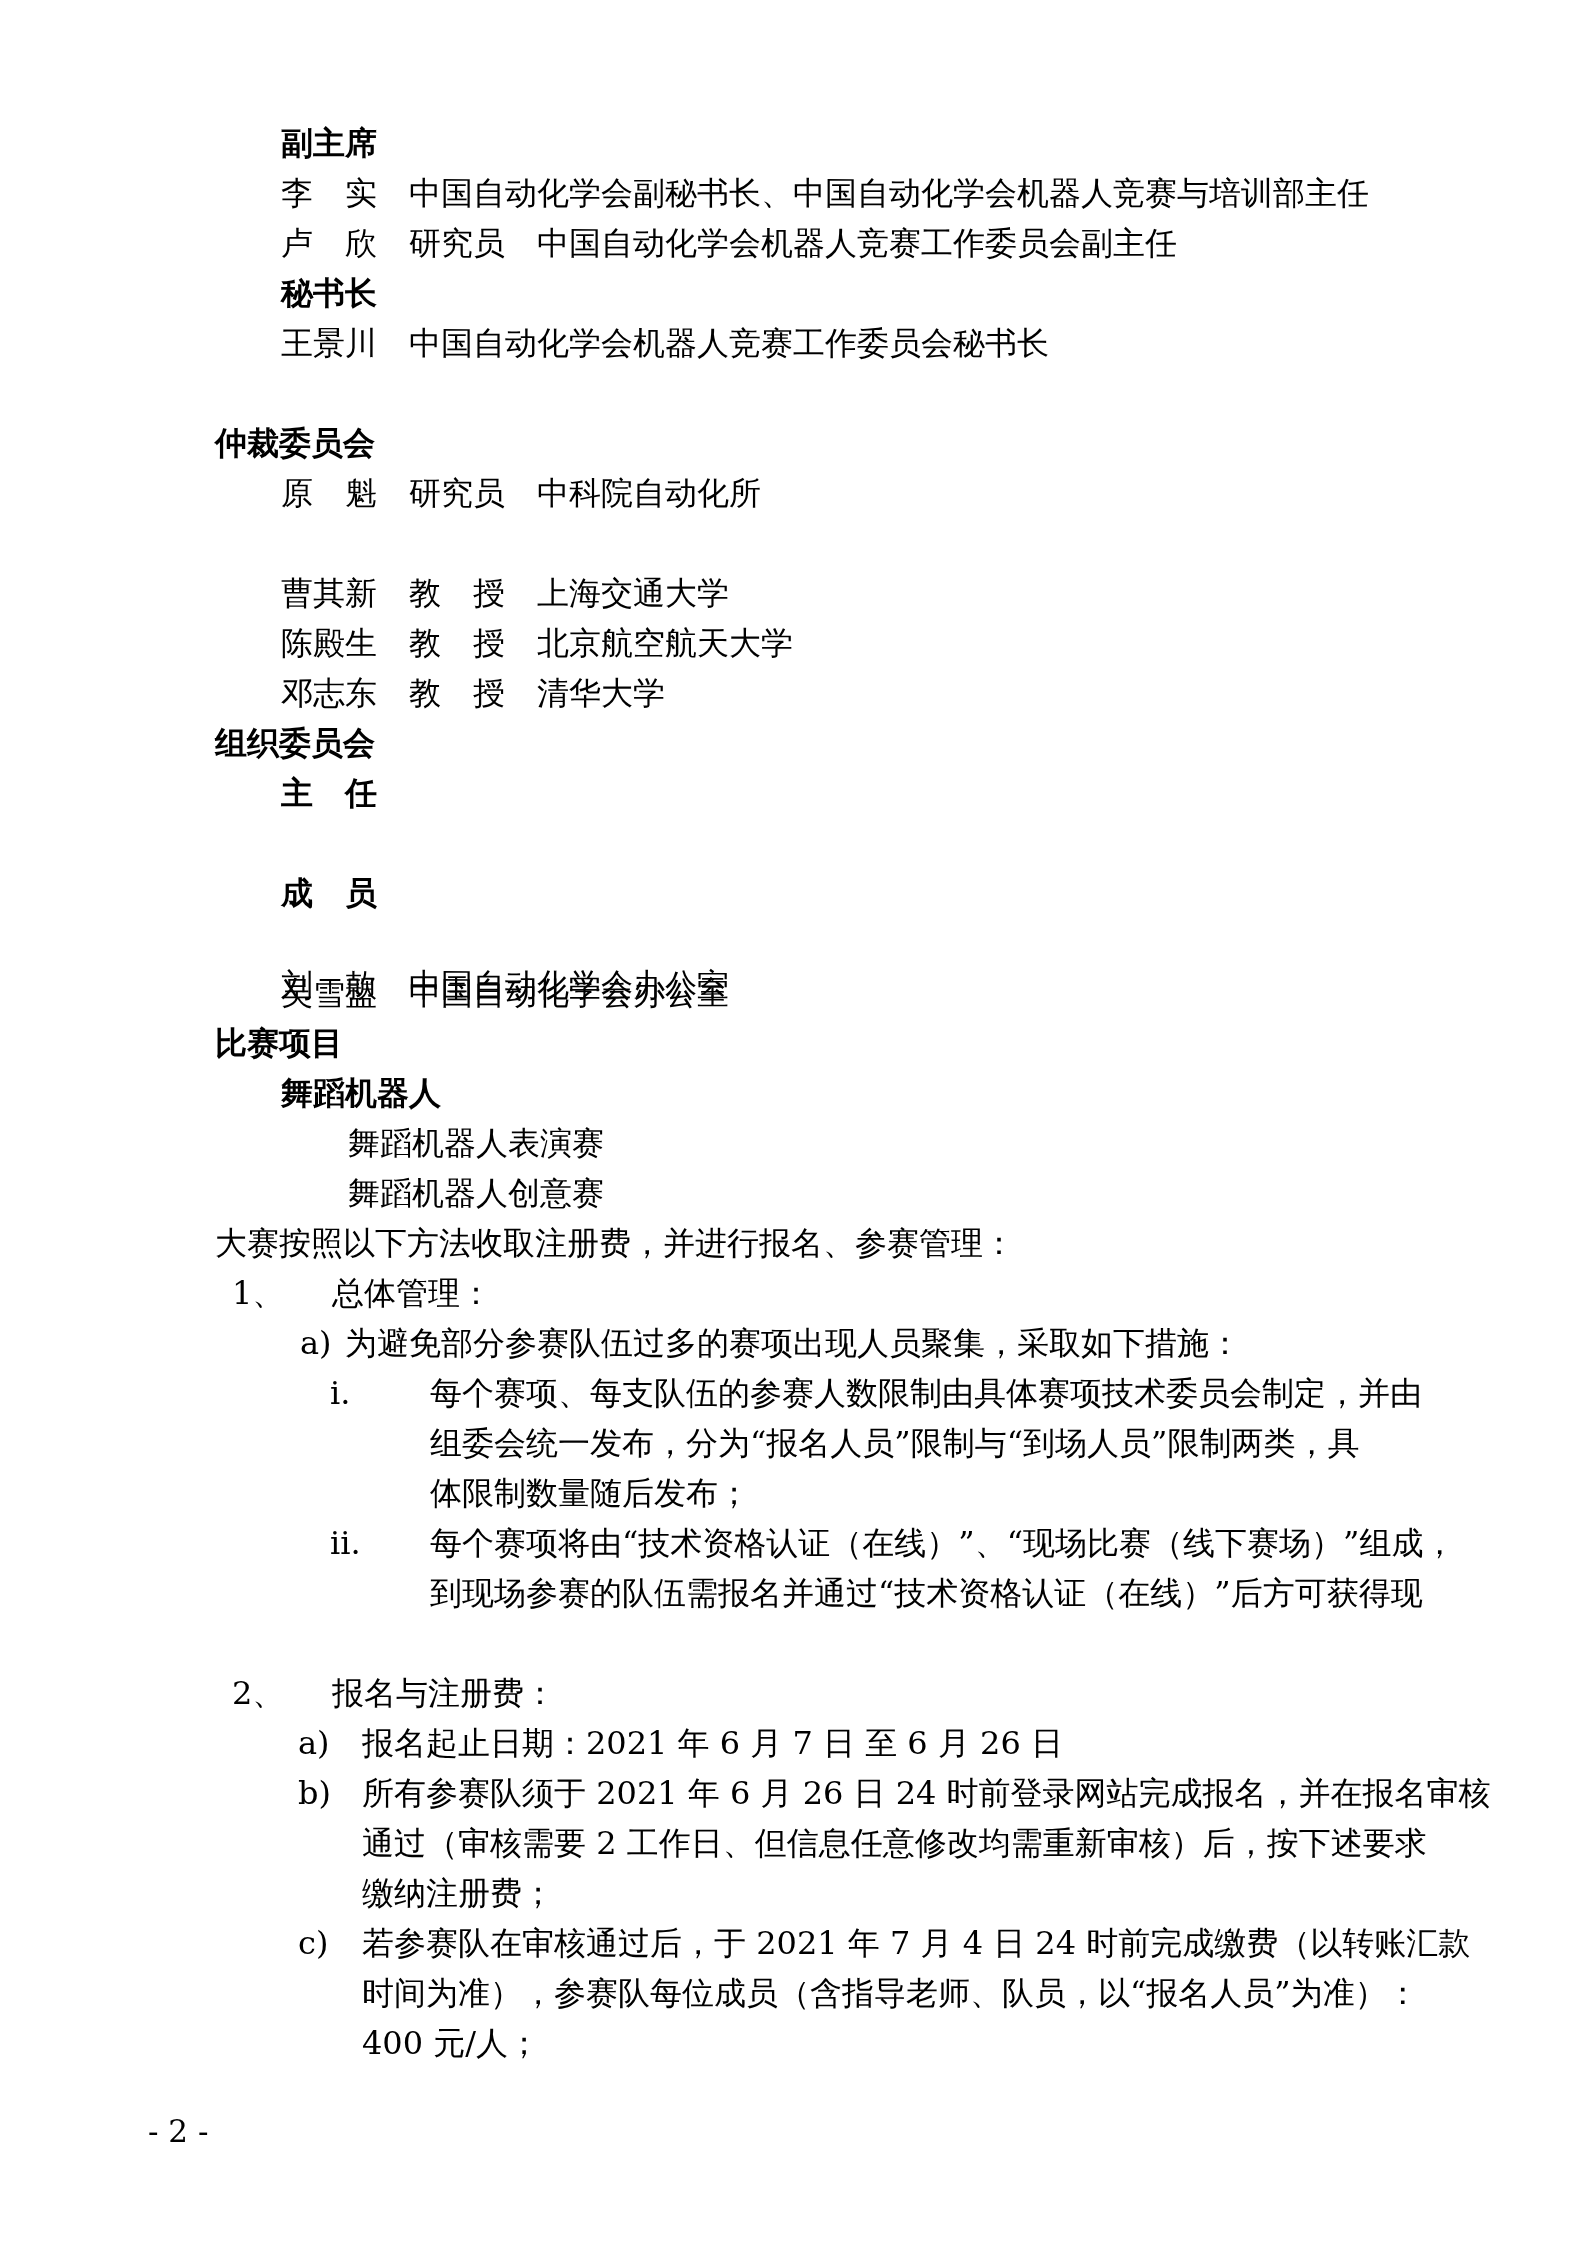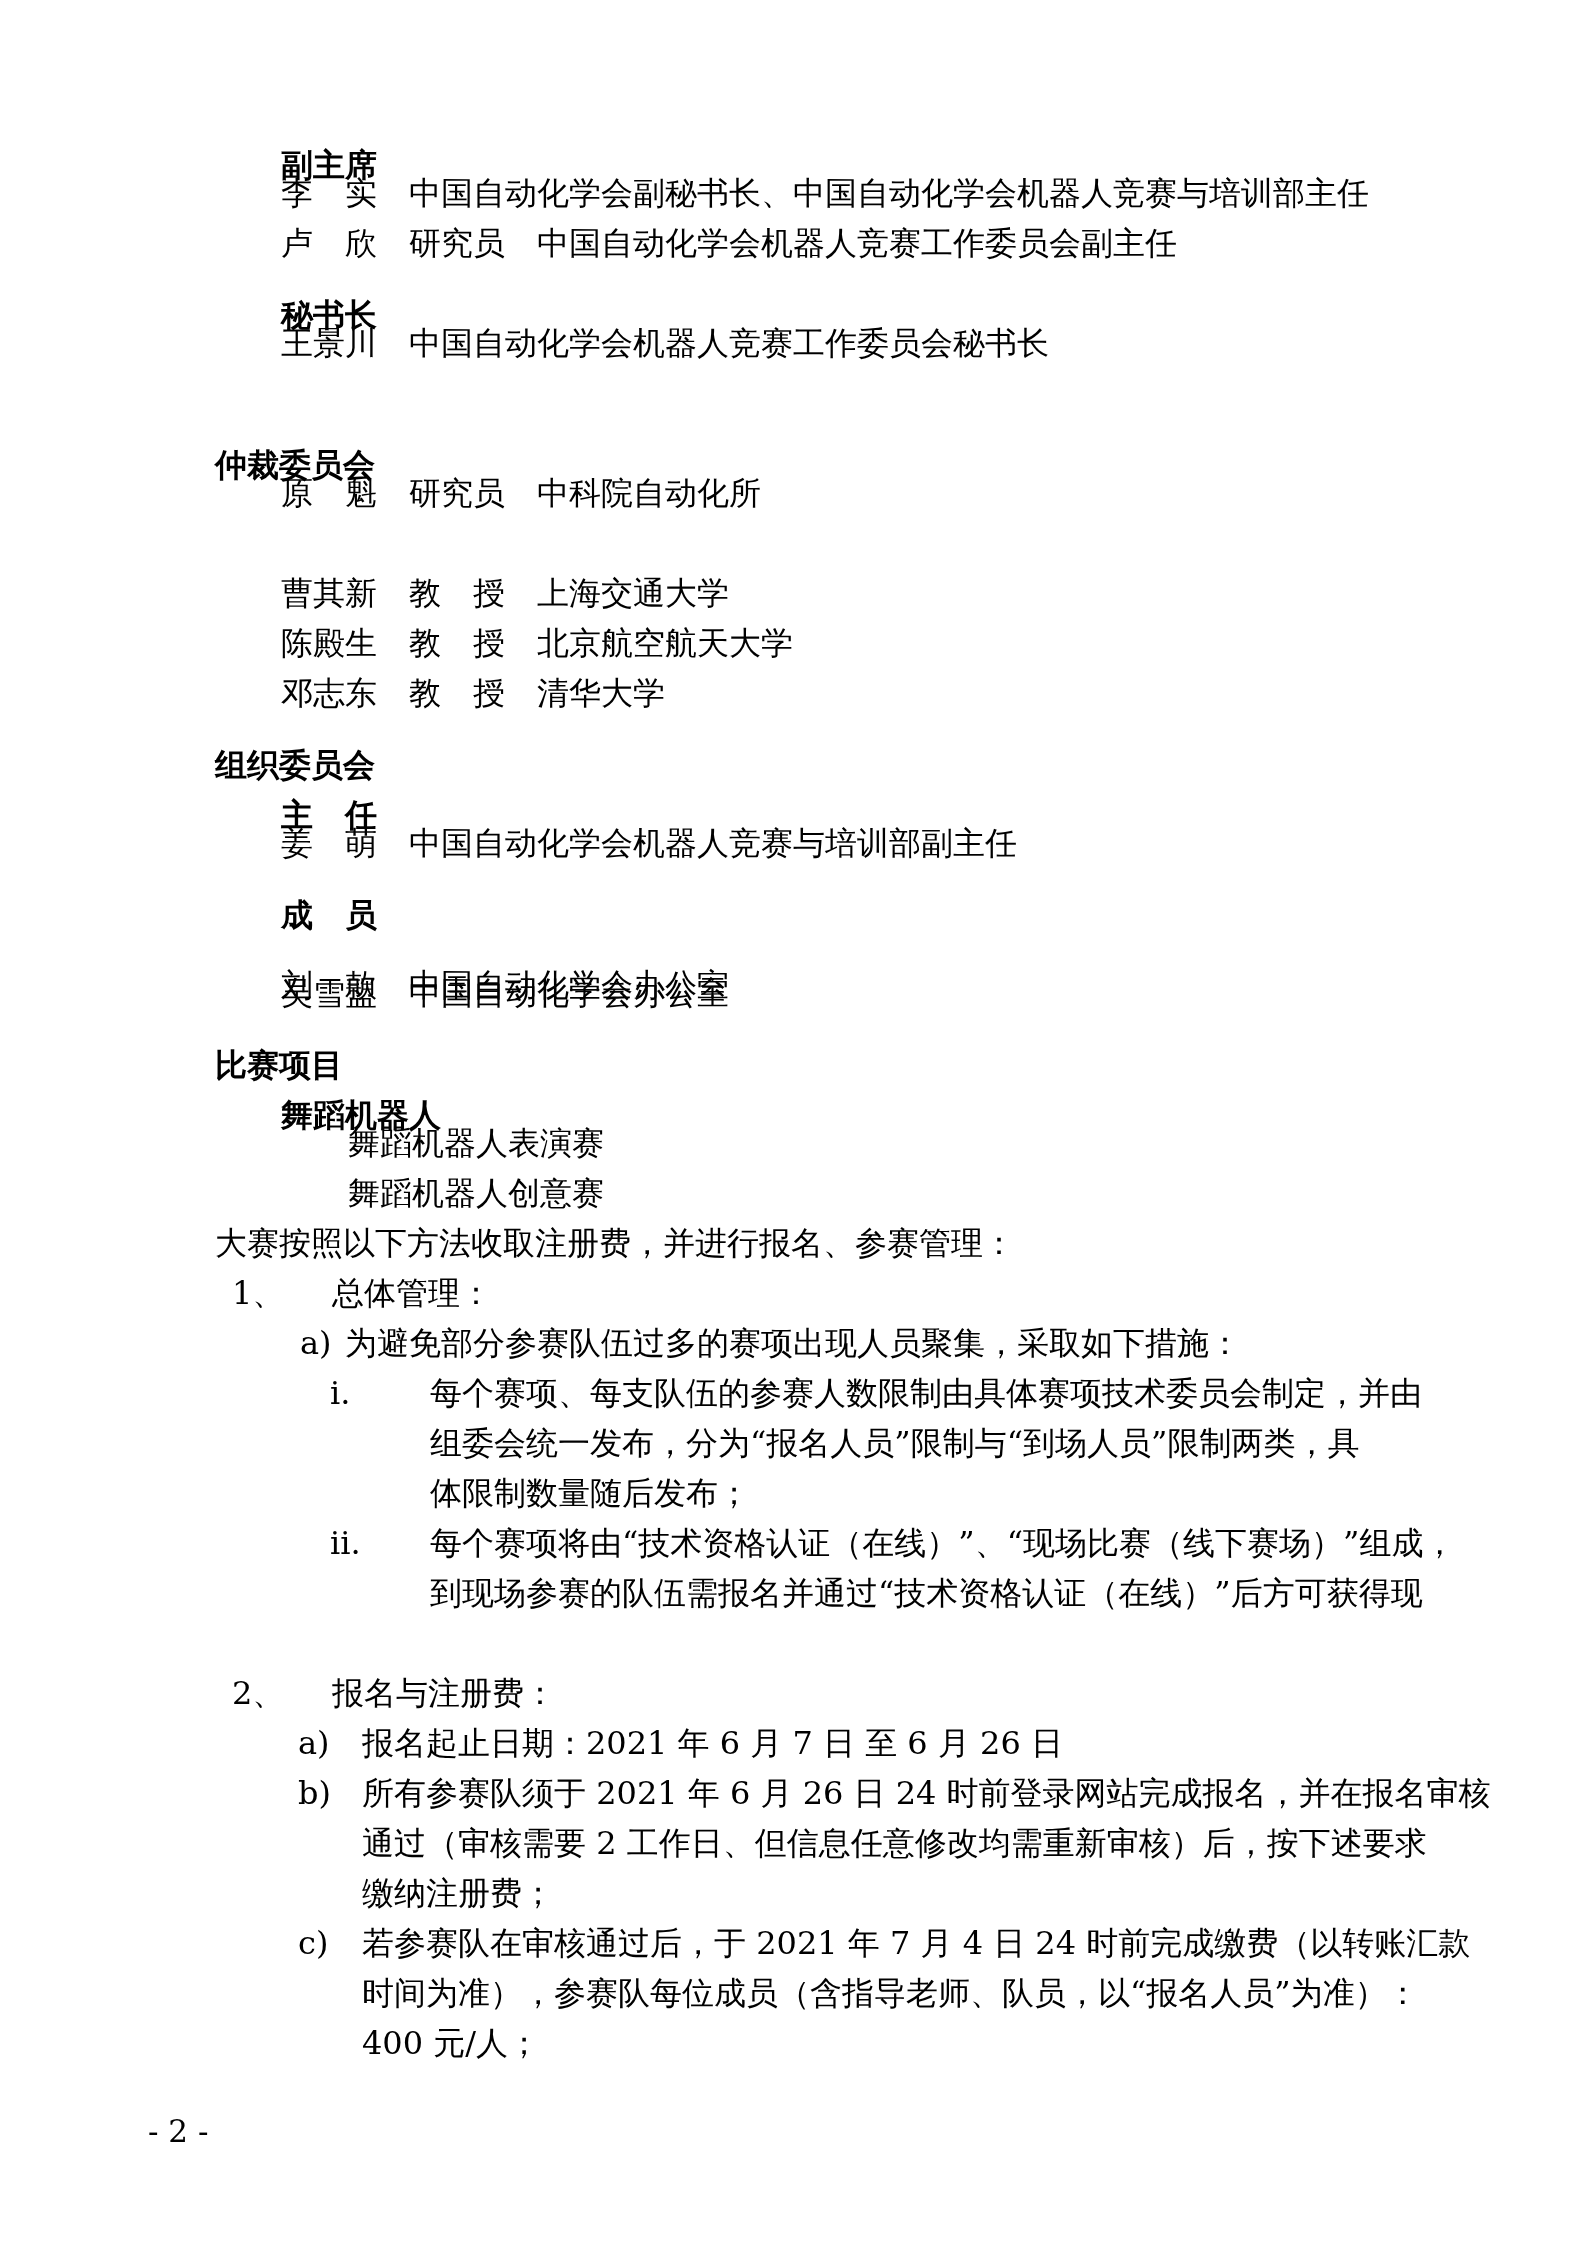--- a/index.html
+++ b/index.html
@@ -16,21 +16,21 @@
     font-family: "DejaVu Serif", "Liberation Serif", serif;
     overflow: hidden;
   }
   .ln {
     position: absolute;
     font-size: 32px;
     line-height: 40px;
     white-space: pre;
     color: #000000;
   }
-  .b { font-weight: 700; margin-top: 22px; }
+  .b { font-weight: 700; }
   .lv0 { left: 215px; }
   .lv1 { left: 281px; }
   .lv2 { left: 348px; font-family: Liberation Serif, serif; }
   .mk { display: inline-block; vertical-align: top; }
   .pageno {
     position: absolute;
     font-size: 31px;
     line-height: 38px;
     white-space: pre;
   }
@@ -45,21 +45,20 @@
   <div class="ln lv1" style="top:223px">卢　欣　研究员　中国自动化学会机器人竞赛工作委员会副主任</div>
   <div class="ln lv1 b" style="top:273px">秘书长</div>
   <div class="ln lv1" style="top:323px">王景川　中国自动化学会机器人竞赛工作委员会秘书长</div>
   <div class="ln lv0 b" style="top:423px">仲裁委员会</div>
   <div class="ln lv1" style="top:473px">原　魁　研究员　中科院自动化所</div>
   <div class="ln lv1" style="top:573px">曹其新　教　授　上海交通大学</div>
   <div class="ln lv1" style="top:623px">陈殿生　教　授　北京航空航天大学</div>
   <div class="ln lv1" style="top:673px">邓志东　教　授　清华大学</div>
   <div class="ln lv0 b" style="top:723px">组织委员会</div>
   <div class="ln lv1 b" style="top:773px">主　任</div>
-  <div class="ln lv1" style="top:823px">姜　萌　中国自动化学会机器人竞赛与培训部副主任</div>
   <div class="ln lv1 b" style="top:873px">成　员</div>
   <div class="ln lv1" style="top:965px">刘　款　中国自动化学会办公室</div>
   <div class="ln lv1" style="top:973px">吴雪盟　中国自动化学会办公室</div>
   <div class="ln lv0 b" style="top:1023px">比赛项目</div>
   <div class="ln lv1 b" style="top:1073px">舞蹈机器人</div>
   <div class="ln lv2" style="top:1123px">舞蹈机器人表演赛</div>
   <div class="ln lv2" style="top:1173px">舞蹈机器人创意赛</div>
   <div class="ln lv0" style="top:1223px">大赛按照以下方法收取注册费，并进行报名、参赛管理：</div>
 
   <div class="ln" style="top:1273px;left:232px"><span class="mk" style="width:100px">1、</span><span>总体管理：</span></div>

